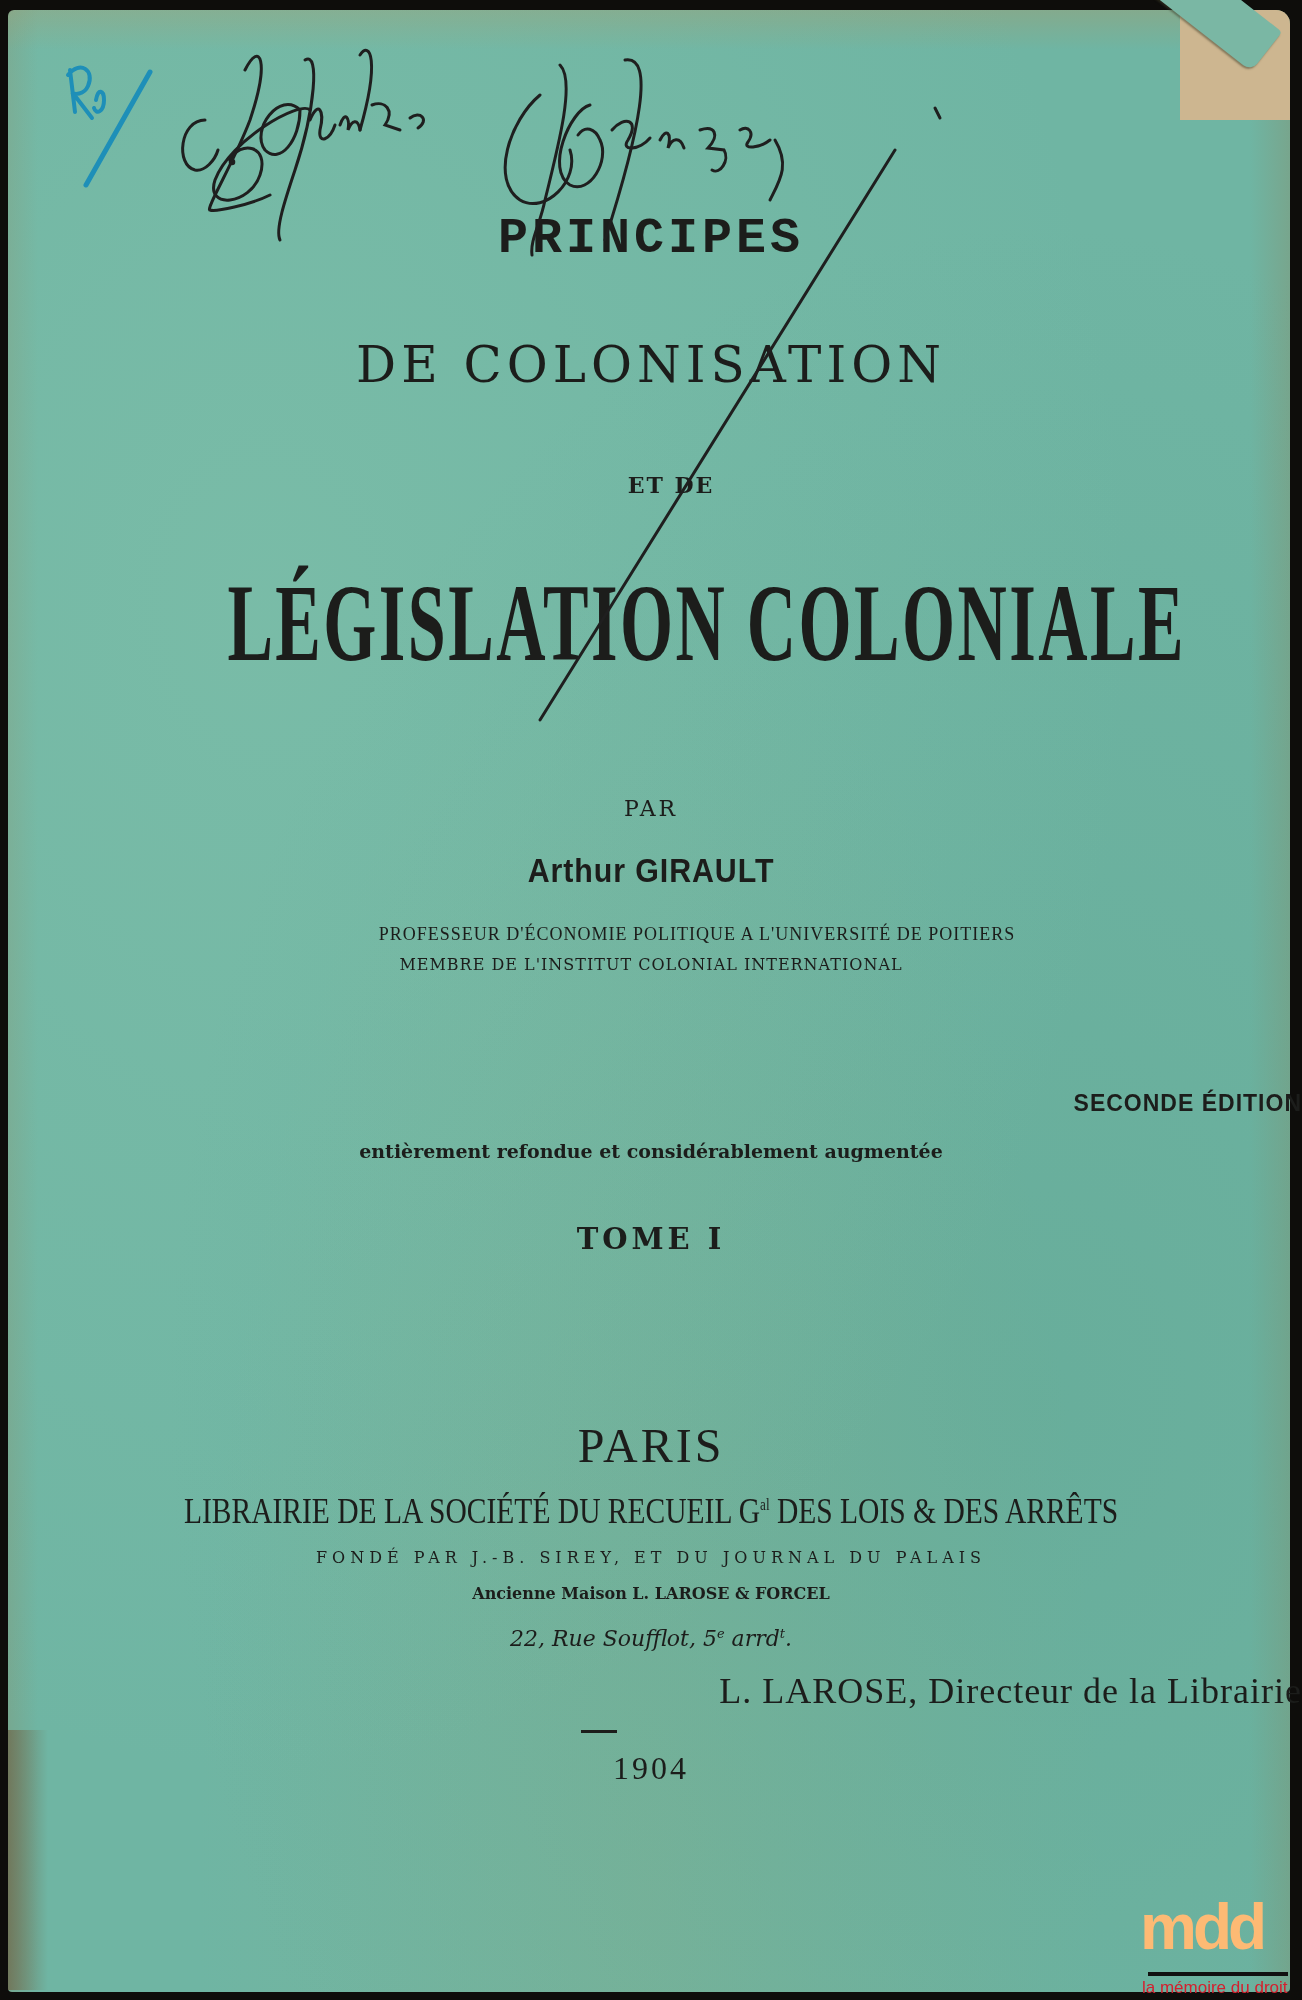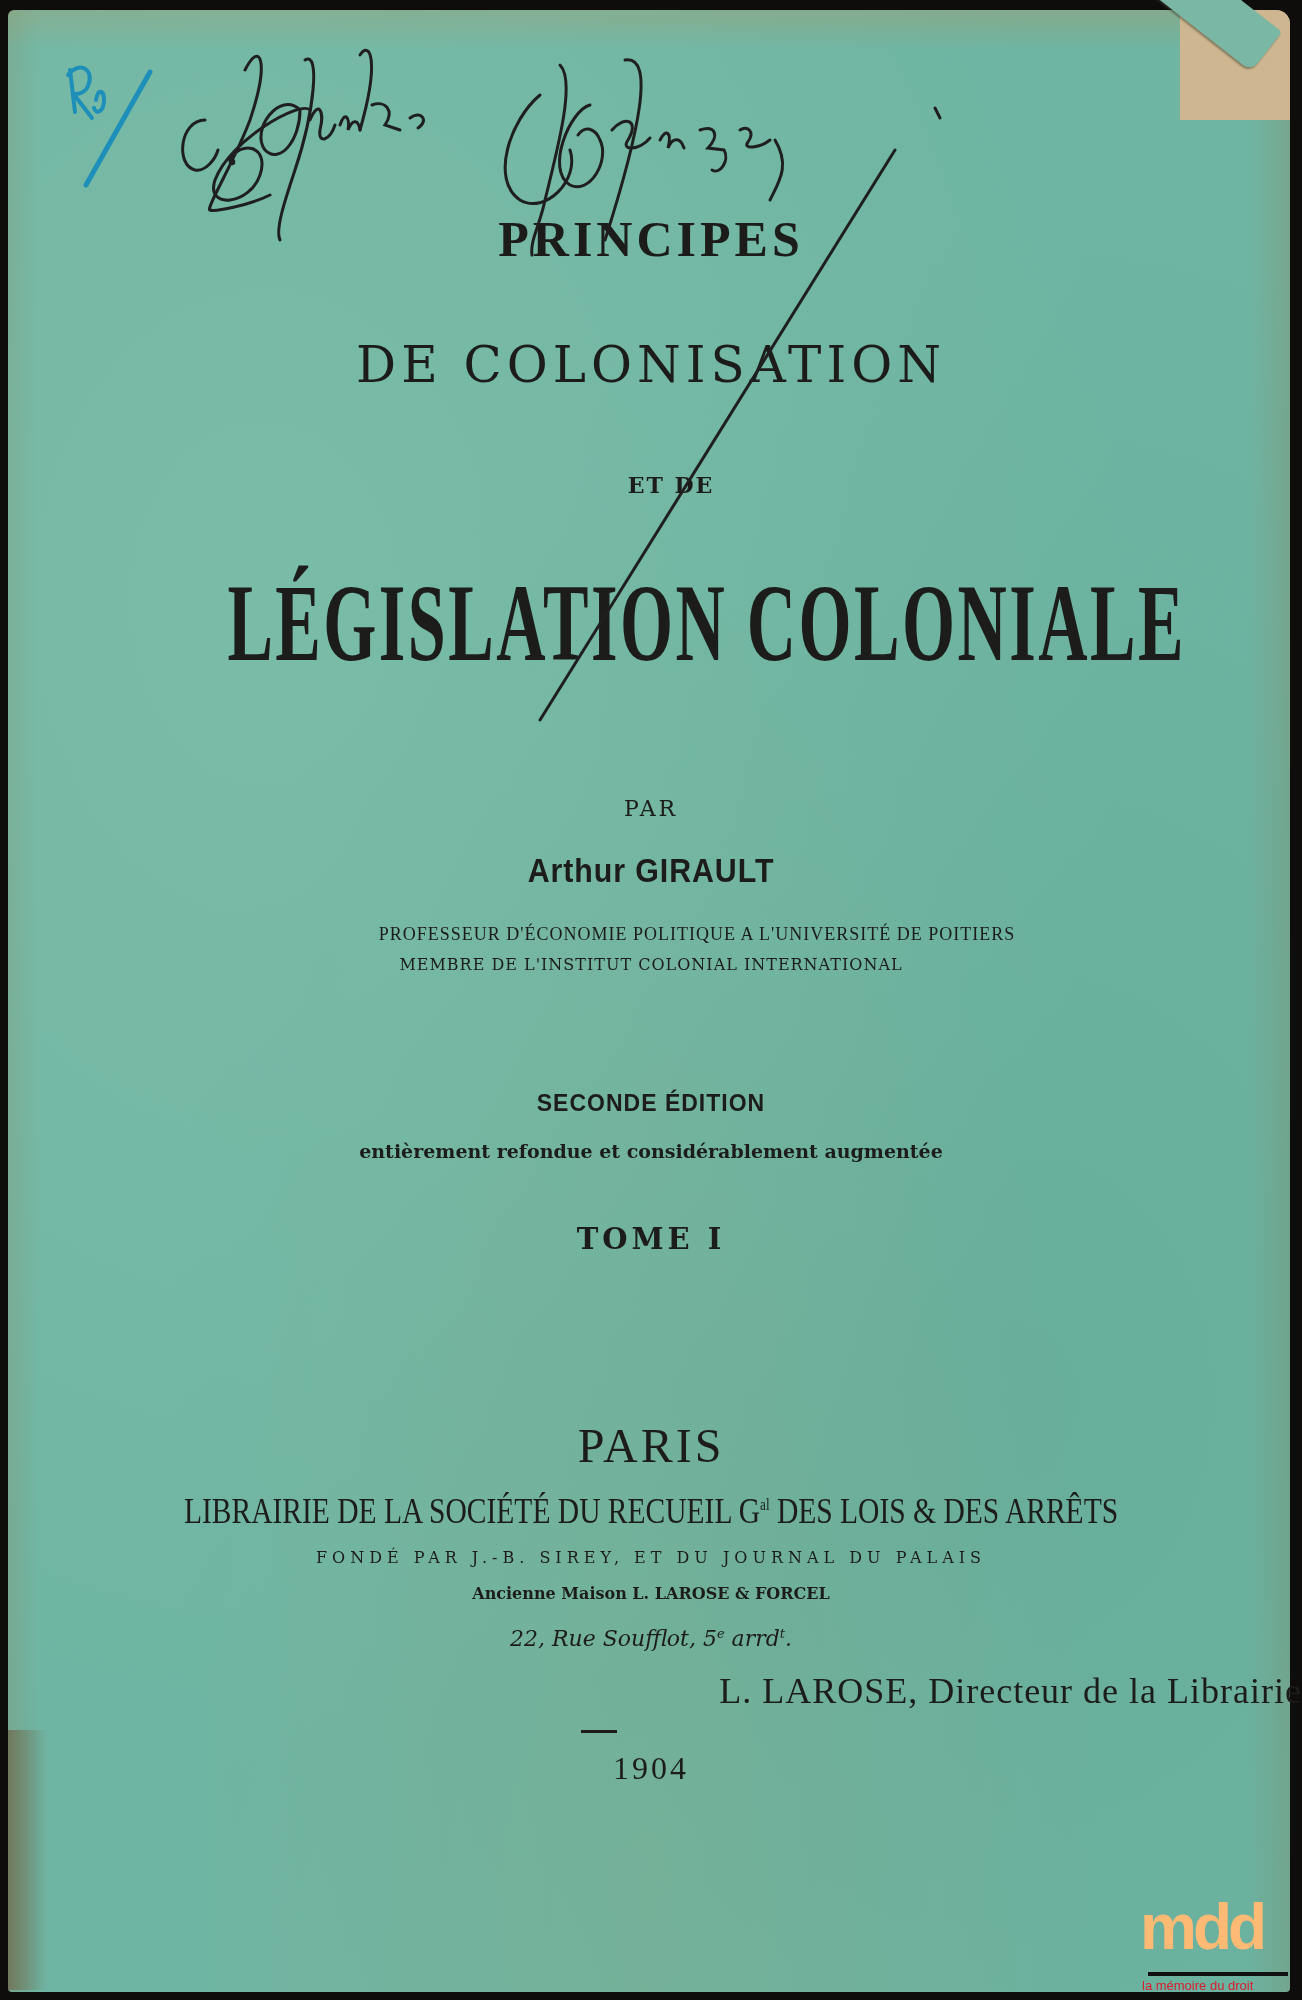--- a/index.html
+++ b/index.html
@@ -26,33 +26,33 @@
     .corner-fold {
       position: absolute; right: 8px; top: 22px; width: 140px; height: 50px;
       background: #7ab7a4; transform: rotate(38deg); transform-origin: right top;
       border-radius: 4px 4px 10px 10px; box-shadow: 0 2px 2px rgba(60,60,40,0.5);
     }
     .left-wear {
       position: absolute; left: 0; top: 1720px; width: 40px; height: 260px;
       background: linear-gradient(90deg, rgba(110,100,70,0.7), rgba(110,100,70,0));
     }
     .text { position: absolute; left: 0; width: 100%; text-align: center; color: #1c1d1b; }
-    .principes { top: 210px; font-family: Liberation Serif, serif; font-weight: bold; font-size: 50px; letter-spacing: 4px; }
+    .principes { top: 210px; font-family: Liberation Mono, monospace; font-weight: bold; font-size: 50px; letter-spacing: 4px; }
     .colonisation { top: 336px; font-family: "DejaVu Serif", serif; font-size: 50px; letter-spacing: 5px; }
     .etde { top: 472px; font-family: "DejaVu Serif", serif; font-size: 22px; font-weight: bold; letter-spacing: 2px; padding-left: 20px; }
     .legislation {
       top: 560px; font-family: "Liberation Serif", serif; font-weight: bold; font-size: 110px;
       transform: scaleX(0.62); transform-origin: center; letter-spacing: 4px; white-space: nowrap;
       left: -20px;
     }
     .par { top: 790px; font-size: 22px; letter-spacing: 3px; margin-top: 6px; }
     .author { top: 852px; font-family: "Liberation Sans", sans-serif; font-weight: bold; font-size: 33px; letter-spacing: 1px; transform: scaleX(0.92); }
     .prof { top: 924px; font-size: 18px; letter-spacing: 1px; font-family: Liberation Serif, serif; padding-left: 46px; }
     .membre { top: 955px; font-size: 16px; letter-spacing: 1px; font-family: "DejaVu Serif", serif; }
-    .edition { top: 1090px; font-family: "Liberation Sans", sans-serif; font-weight: bold; font-size: 23px; letter-spacing: 1px; }
+    .edition { top: 1090px; font-family: "Liberation Sans", sans-serif; font-weight: bold; font-size: 23px; letter-spacing: 1px; text-align: right; }
     .refondue { top: 1140px; font-family: "DejaVu Serif", serif; font-weight: bold; font-size: 19px; }
     .tome { top: 1222px; font-family: "DejaVu Serif", serif; font-weight: bold; font-size: 29px; letter-spacing: 4px; }
     .paris { top: 1418px; font-family: "Liberation Serif", serif; font-size: 48px; letter-spacing: 3px; }
     .librairie {
       top: 1490px; font-family: "Liberation Serif", serif; font-size: 36px; white-space: nowrap;
       transform: scaleX(0.82); transform-origin: center;
     }
     .librairie sup { font-size: 16px; }
     .fonde { top: 1548px; font-family: "DejaVu Serif", serif; font-size: 16px; letter-spacing: 5px; }
     .ancienne { top: 1584px; font-family: "DejaVu Serif", serif; font-weight: bold; font-size: 16px; }
@@ -60,21 +60,21 @@
     .rue sup { font-size: 13px; }
     .larose { top: 1670px; font-family: "Liberation Serif", serif; font-size: 36px; letter-spacing: 1px; text-align: right; }
     .dash { position: absolute; top: 1730px; left: 581px; width: 36px; height: 3px; background: #1c1d1b; }
     .year { top: 1750px; font-family: "Liberation Serif", serif; font-size: 32px; letter-spacing: 3px; }
 
     .handwriting { position: absolute; left: 0; top: 0; width: 1302px; height: 2000px; pointer-events: none; }
 
     .logo { position: absolute; right: 12px; bottom: 8px; width: 160px; height: 100px; }
     .logo-mdd { position: absolute; left: 10px; top: 0; font-family: "Liberation Sans", sans-serif; font-weight: bold; font-size: 64px; color: #fdba74; letter-spacing: -4px; line-height: 70px; }
     .logo-bar { position: absolute; left: 18px; top: 80px; width: 140px; height: 4px; background: #111; }
-    .logo-tag { position: absolute; left: 12px; top: 86px; font-family: "Liberation Sans", sans-serif; font-size: 13px; color: #d4202e; white-space: nowrap; }
+    .logo-tag { position: absolute; left: 12px; top: 86px; font-family: "Liberation Sans", sans-serif; font-size: 17px; color: #d4202e; white-space: nowrap; }
   </style>
 </head>
 <body>
 
 <div class="cover">
   <div class="corner-bare"></div>
   <div class="corner-fold"></div>
   <div class="left-wear"></div>
 </div>
 

